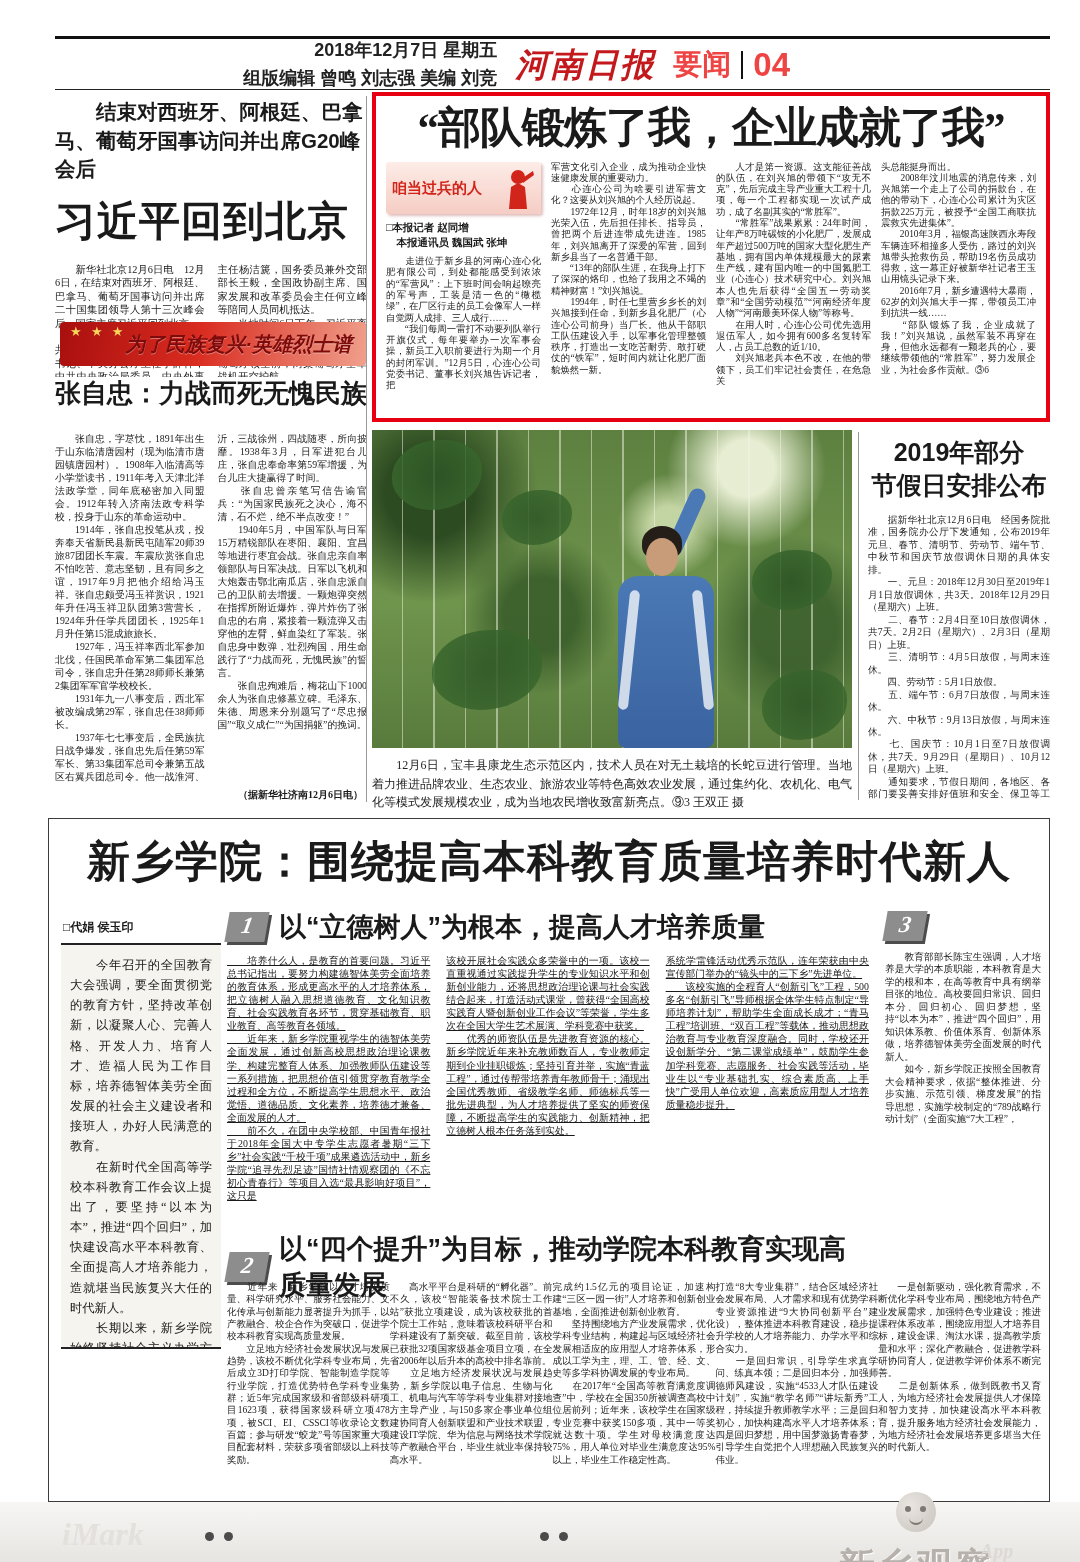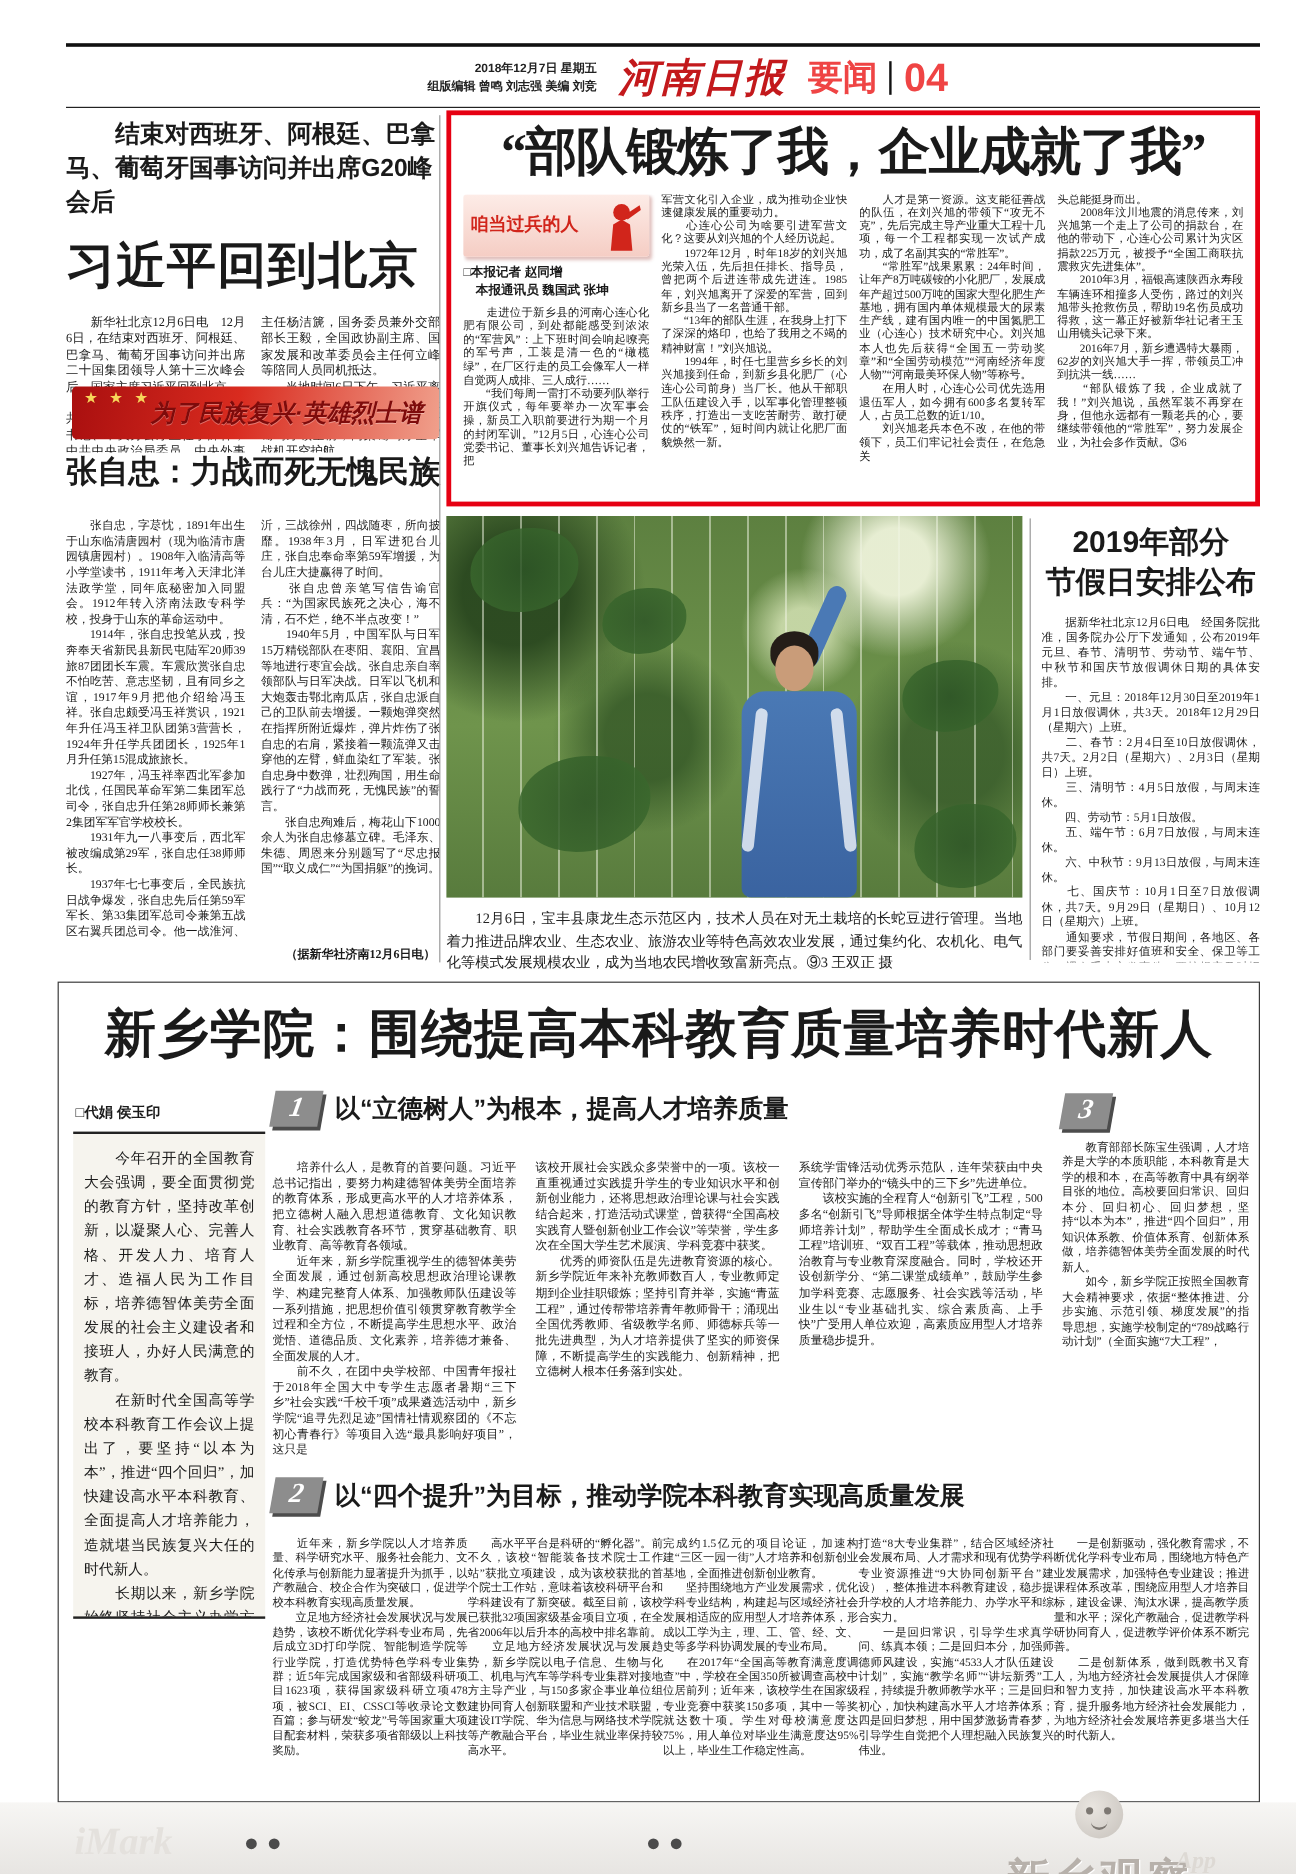--- a/index.html
+++ b/index.html
@@ -3,21 +3,21 @@
 <meta charset="utf-8">
 <style>
   html,body{margin:0;padding:0;background:#fff;}
   .page{position:relative;width:1080px;height:1562px;background:#fff;overflow:hidden;
         font-family:"Liberation Serif",serif;color:#1a1a1a;}
   .jus{text-align:justify;white-space:pre-line;}
 
   
   .toprule{position:absolute;left:55px;top:36px;width:995px;height:3px;background:#111;}
   .header{position:absolute;left:55px;top:42px;width:735px;height:46px;display:flex;align-items:center;justify-content:flex-end;gap:18px;}
-  .hdr-dates{text-align:right;font-family:"Liberation Sans",sans-serif;font-size:10px;font-weight:bold;line-height:1.55;color:#222;}
+  .hdr-dates{text-align:right;font-family:"Liberation Sans",sans-serif;font-size:18px;font-weight:bold;line-height:1.55;color:#222;}
   .masthead{font-size:33px;font-weight:900;font-style:italic;color:#c3191c;letter-spacing:2px;font-family:Liberation Serif, serif;}
   .hdr-section{display:flex;align-items:center;font-family:"Liberation Sans",sans-serif;font-weight:900;color:#ef4444;}
   .hdr-section .sec{font-size:29px;}
   .vbar{width:2px;height:28px;background:#111;margin:0 10px;}
   .hdr-section .pno{font-size:33px;}
   .rule2{position:absolute;left:55px;top:89px;width:995px;height:1px;background:#222;}
 
   
   .xi{position:absolute;left:55px;top:98px;width:312px;}
   .xi .kicker{font-family:"Liberation Sans",sans-serif;font-weight:900;font-size:20.5px;line-height:1.4;text-indent:2em;}
@@ -80,23 +80,23 @@
 
   
   .bottombox{position:absolute;left:48px;top:818px;width:1002px;height:684px;border:1px solid #3c3c3c;box-sizing:border-box;}
   .bb-headline{position:absolute;left:0;top:14px;width:100%;text-align:center;font-size:43px;font-weight:900;letter-spacing:1px;}
   .bb-byline{position:absolute;left:14px;top:100px;font-family:"Liberation Sans",sans-serif;font-weight:bold;font-size:12px;}
   .bb-intro{position:absolute;left:12px;top:124px;width:160px;height:406px;border-top:2px solid #222;border-bottom:2px solid #222;
             background:#f6f4ee;padding:10px 9px;box-sizing:border-box;font-size:12.3px;line-height:1.64;overflow:hidden;}
   .sec-h{display:flex;align-items:center;gap:12px;}
   .numbadge{display:inline-block;min-width:26px;text-align:center;background:#8d8d8d;color:#fff;font-weight:900;font-style:italic;
             font-size:23px;padding:1px 7px 3px;transform:skewX(-10deg);box-shadow:3px 3px 0 #4c4c4c;}
-  .sec-t{font-family:"Liberation Sans",sans-serif;font-weight:900;font-size:21px;}
+  .sec-t{font-family:"Liberation Sans",sans-serif;font-weight:900;font-size:27px;}
   .sec1{position:absolute;left:178px;top:90px;width:642px;}
-  .sec1 .cols{display:flex;gap:16px;margin-top:28px;height:252px;overflow:hidden;}
+  .sec1 .cols{display:flex;gap:16px;margin-top:9px;height:252px;overflow:hidden;text-decoration:underline;}
   .bbc{flex:1;font-size:9.9px;line-height:1.32;}
   .sec3top{position:absolute;left:836px;top:92px;width:156px;}
   .t3{font-family:"Liberation Sans",sans-serif;font-weight:900;font-size:17px;line-height:1.4;margin-top:10px;}
   .sec3text{margin-top:10px;font-size:9.6px;line-height:1.3;height:262px;overflow:hidden;}
   .sec2h{position:absolute;left:178px;top:412px;display:flex;align-items:center;gap:12px;width:620px;}
   .row2cols{position:absolute;left:178px;top:462px;width:814px;display:flex;height:206px;overflow:hidden;}
   .row2cols .bbc{font-size:9.5px;line-height:1.3;}
 
   
   .footer{position:absolute;left:0;top:1502px;width:1080px;height:60px;background:linear-gradient(180deg,#f7f6f4,#e7e5e2);}

